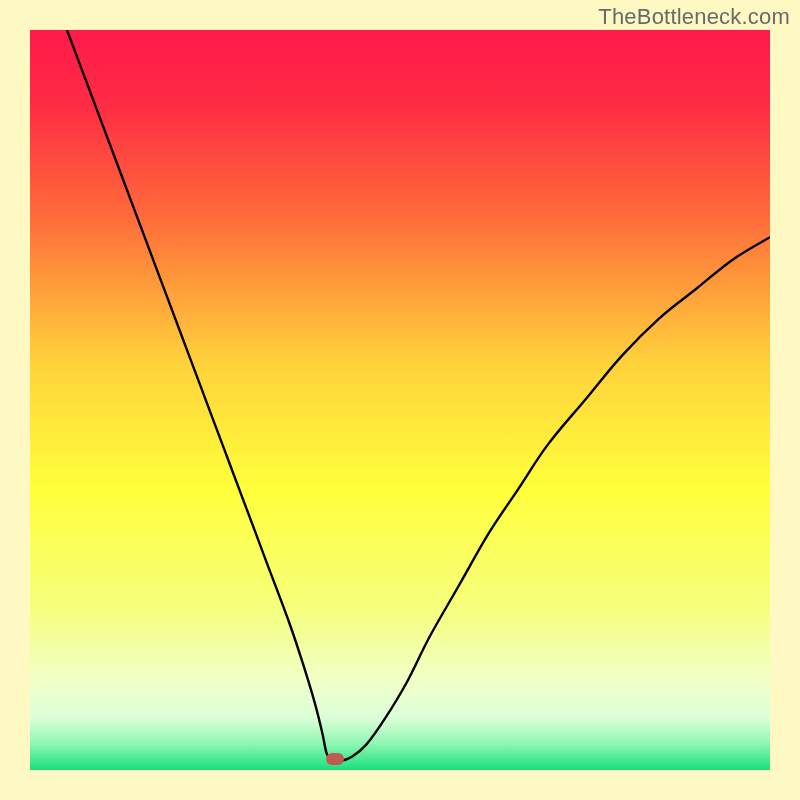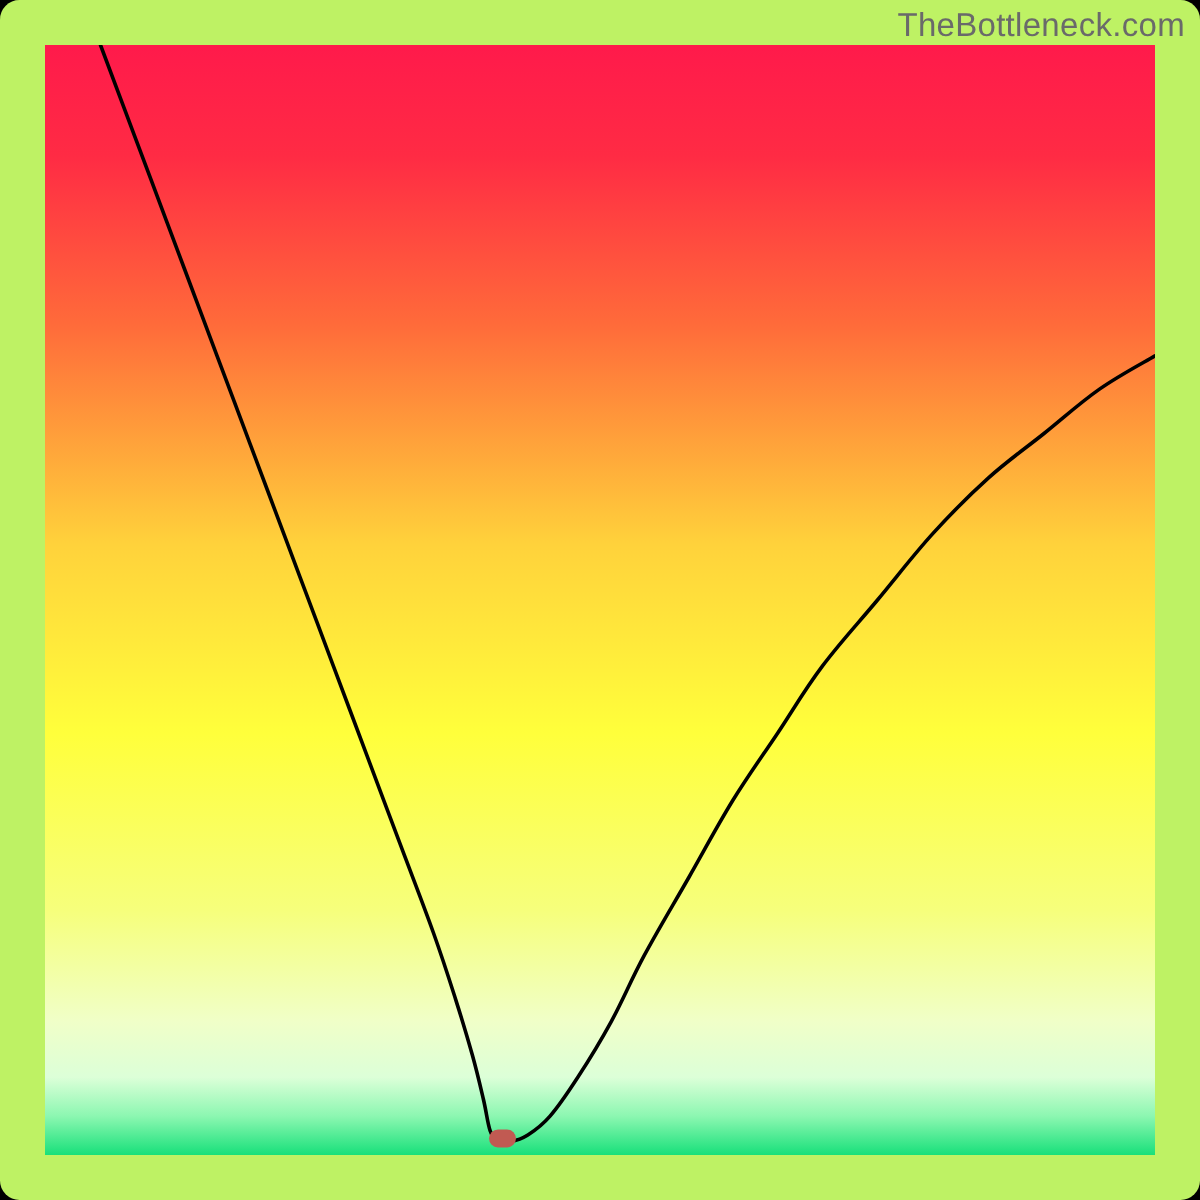--- a/index.html
+++ b/index.html
@@ -10,22 +10,21 @@
     background: #000;
     overflow: hidden;
     font-family: Arial, Helvetica, sans-serif;
   }
   .frame {
     position: absolute;
     top: 0;
     left: 0;
     width: 800px;
     height: 800px;
-    background: #bef264;
-    border-radius: 13px;
+    background: #fef9c3;
   }
   .watermark {
     position: absolute;
     top: 4px;
     right: 10px;
     color: #6a6a6a;
     font-size: 22px;
     font-weight: 500;
     letter-spacing: 0.2px;
     user-select: none;

